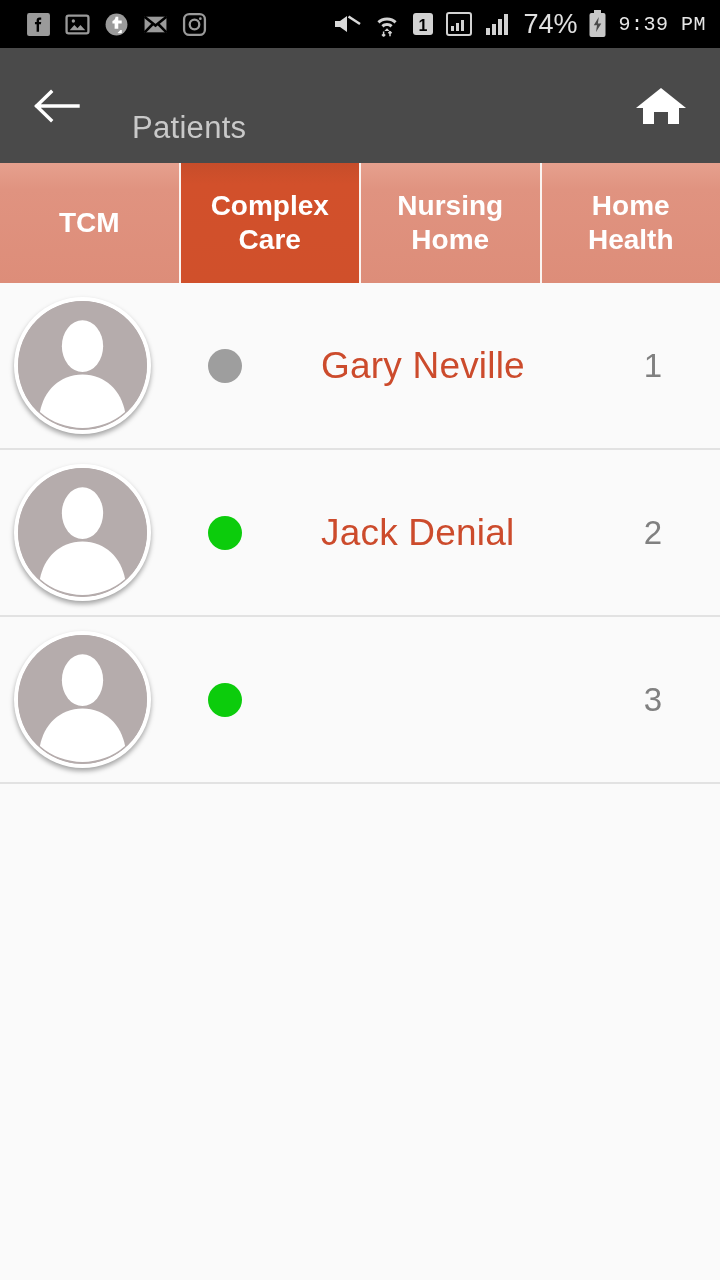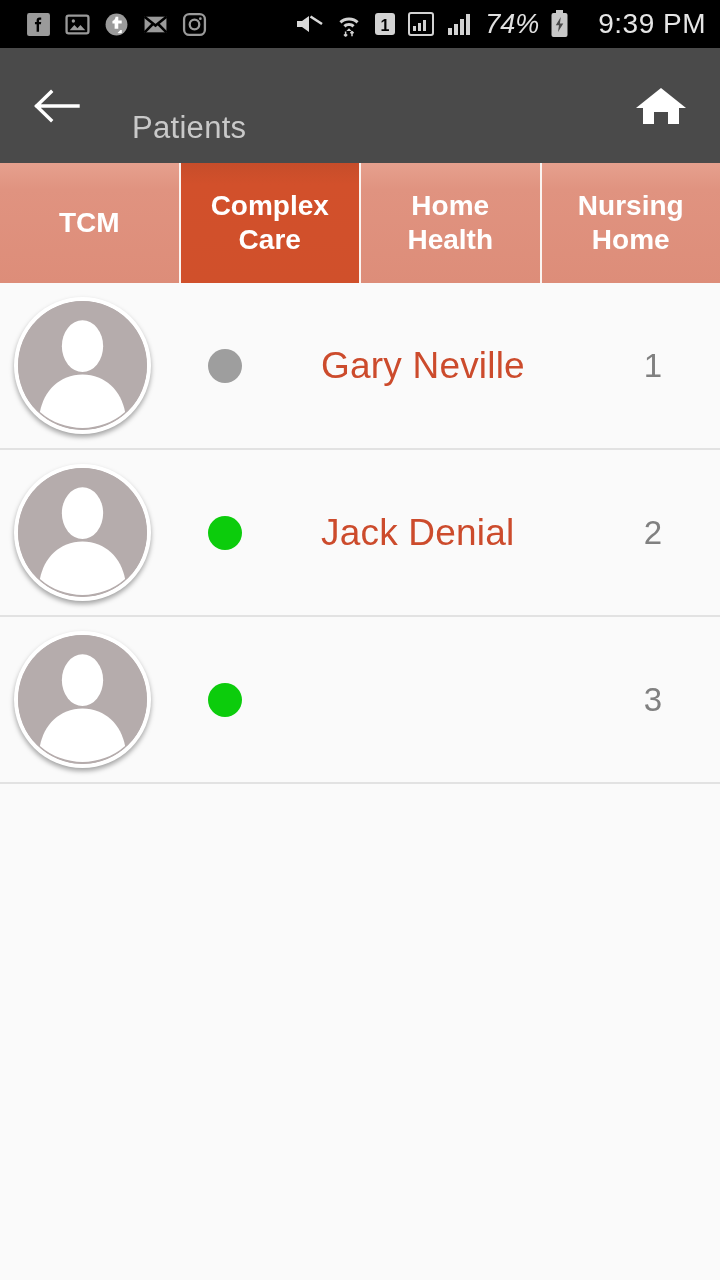--- a/index.html
+++ b/index.html
@@ -16,25 +16,25 @@
     height:48px; width:720px;
     background:#000;
     display:flex; align-items:center;
     color:#d4d4d4;
   }
   .sb-left{ display:flex; align-items:center; gap:14px; padding-left:26px; }
   .sb-right{ display:flex; align-items:center; gap:11px; margin-left:auto; padding-right:14px; }
   .sb-icon{ display:block; }
 
   .sb-time{
-    font-size:28px; color:#e6e6e6;
-    letter-spacing:.5px; margin-left:18px;
-    font-family:Liberation Sans, sans-serif;
-  }
-  .sb-batt-text{ font-size:27px; color:#e0e0e0; letter-spacing:0px;font-style:italic; }
+    font-size:20px; color:#e6e6e6;
+    letter-spacing:.5px; margin-left:0;
+    font-family:Liberation Mono, monospace;
+  }
+  .sb-batt-text{ font-size:27px; color:#e0e0e0; letter-spacing:0px; }
 
   
   .toolbar{
     height:115px; width:720px;
     background:#4a4a4a;
     display:flex; align-items:center;
     position:relative;
   }
   .back-btn{
     width:72px; height:72px;
@@ -230,24 +230,24 @@
 </div>
 
 <div class="tabbar">
   <div class="tab">
     <span>TCM</span>
   </div>
   <div class="tab active">
     <span>Complex Care</span>
   </div>
   <div class="tab">
+    <span>Nursing Home</span>
+  </div>
+  <div class="tab">
     <span>Home Health</span>
-  </div>
-  <div class="tab">
-    <span>Nursing Home</span>
   </div>
 </div>
 
 <div class="list">
 
   <div class="row">
     <div class="avatar-wrap">
       <svg class="avatar" viewBox="0 0 100 100">
         <circle cx="50" cy="50" r="50" fill="#b5acac"></circle>
         <ellipse cx="50" cy="35" rx="16" ry="20" fill="#ffffff"></ellipse>

